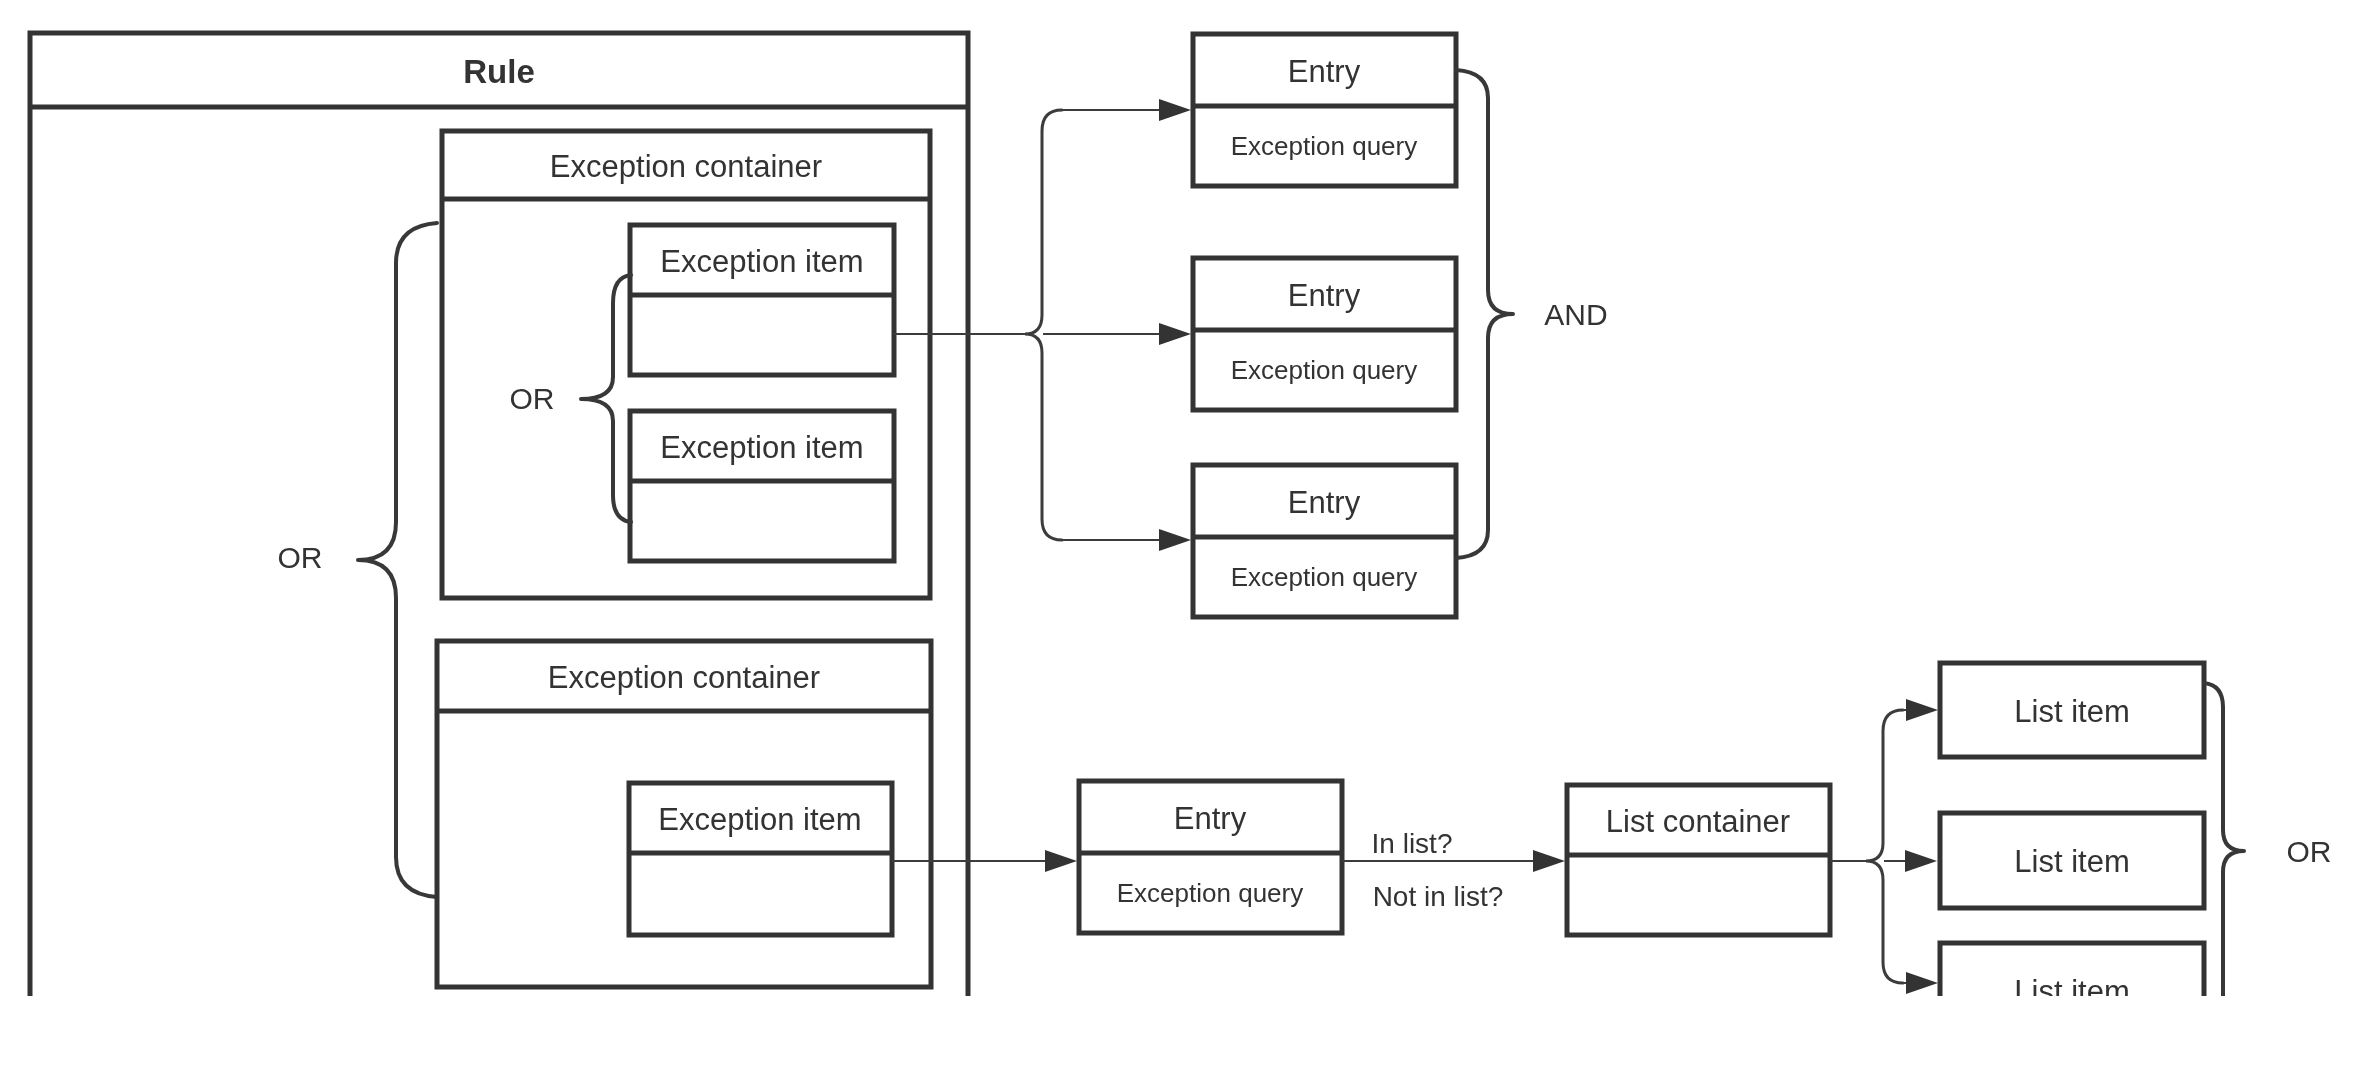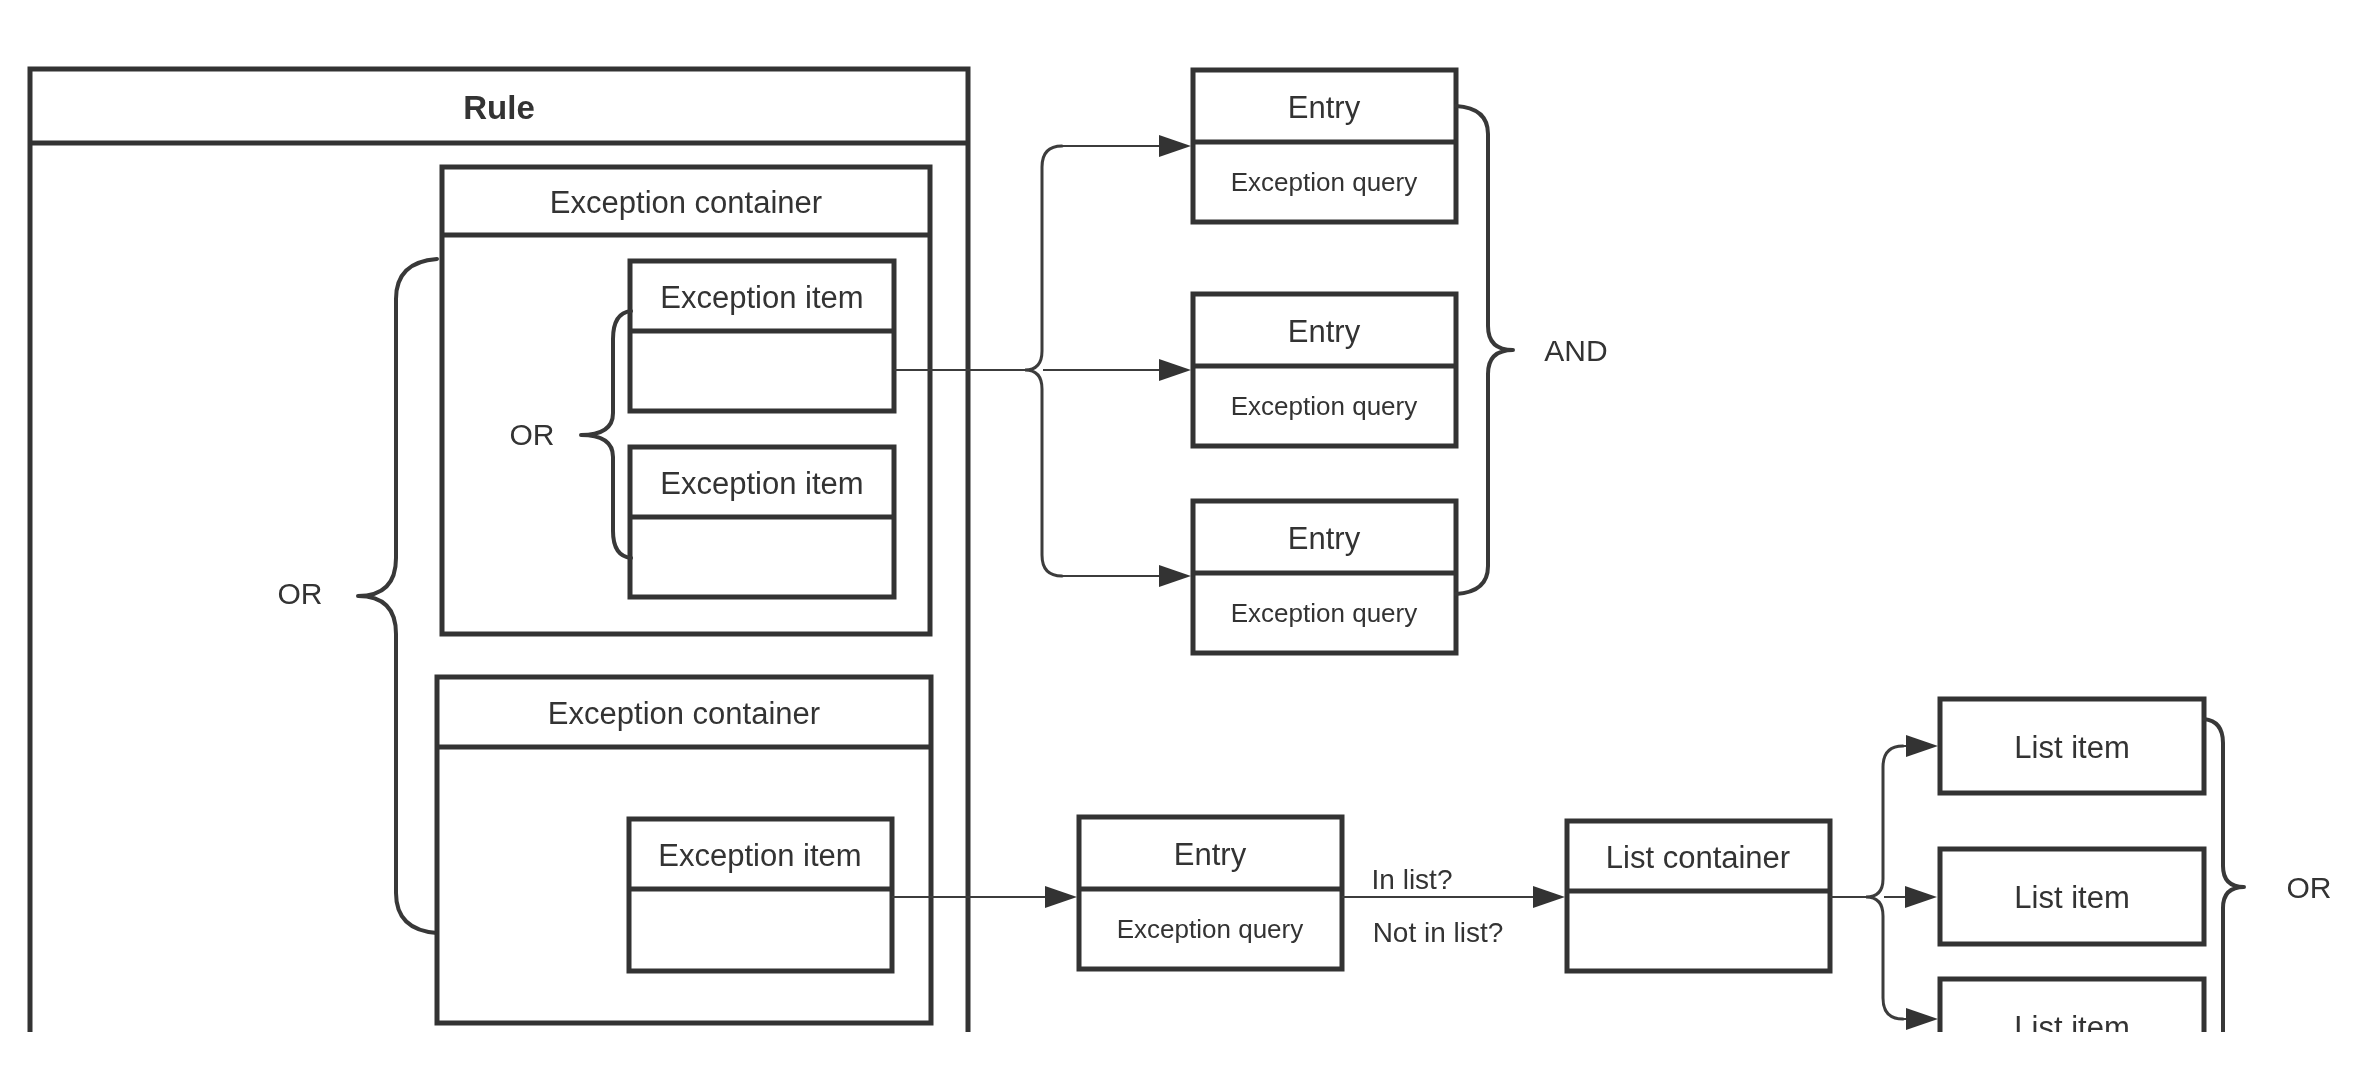--- a/index.html
+++ b/index.html
@@ -6,21 +6,20 @@
     margin: 0;
     padding: 0;
     background: #ffffff;
   }
   .stage {
     width: 2359px;
     height: 996px;
     background: #ffffff;
     position: relative;
     overflow: hidden;
-    margin-top: 36px;
   }
   svg {
     display: block;
     font-family: "Liberation Sans", "DejaVu Sans", sans-serif;
   }
   .box {
     fill: #ffffff;
     stroke: #333333;
     stroke-width: 5;
   }

